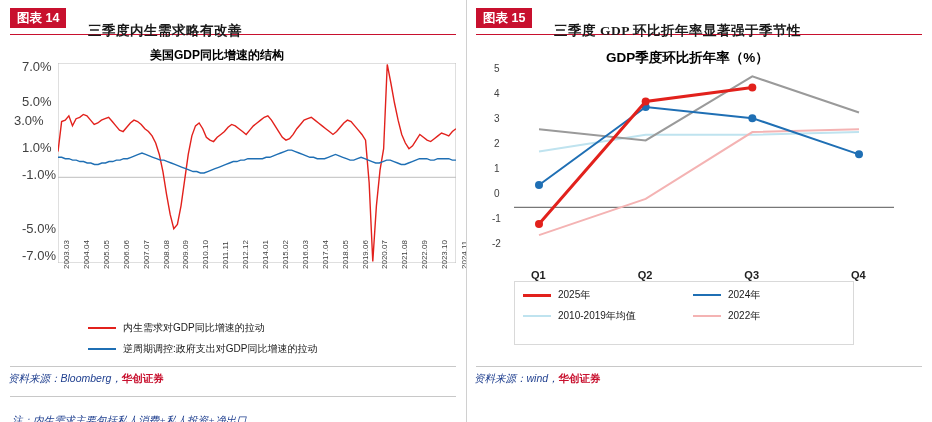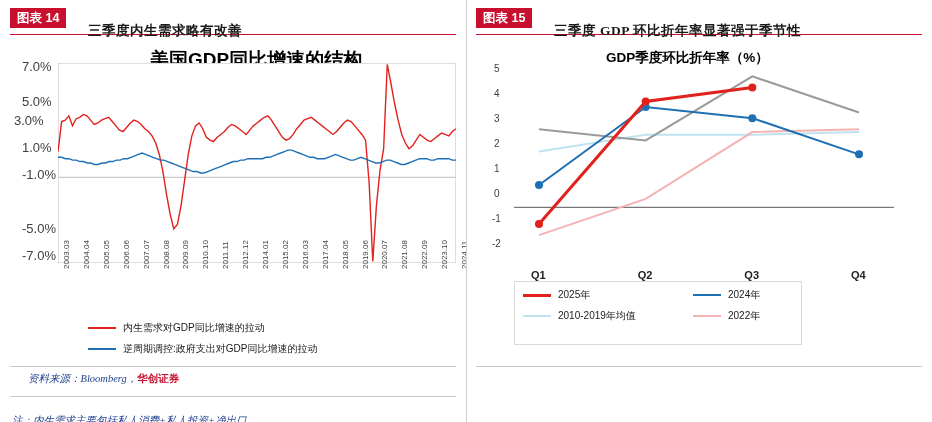--- a/index.html
+++ b/index.html
@@ -11,32 +11,32 @@
   .panel-right{left:466px;width:466px;}
 
   .hdr{position:relative;margin:8px 10px 0 10px;height:26px;border-bottom:1px solid #c8102e;}
   .hdr-tag{position:absolute;left:0;top:0;background:#c8102e;color:#fff;font-size:12.5px;font-weight:bold;
            padding:3px 7px;line-height:14px;}
   .hdr-title{position:absolute;left:78px;top:2px;font-size:13.5px;font-weight:bold;color:#1a1a1a;
              font-family:"Liberation Serif",serif;letter-spacing:.5px;margin-top:12px;}
 
   .chart-area{position:relative;margin-top:6px;height:300px;}
 
-  .ctitle{position:absolute;font-size:19px;font-weight:bold;color:#000;}
+  .ctitle{position:absolute;font-size:12px;font-weight:bold;color:#000;}
   .tick-lbl{position:absolute;font-size:13px;color:#404040;font-family:"Liberation Sans",sans-serif;}
 
   .xlbl-rot{position:absolute;font-size:8px;color:#404040;transform-origin:left top;
             transform:rotate(-90deg);white-space:nowrap;}
 
   .legend{position:absolute;font-size:10px;color:#1a1a1a;}
   .legend-row{display:flex;align-items:center;margin-bottom:7px;}
   .lg-line{width:28px;height:0;border-top-width:2.4px;border-top-style:solid;margin-right:7px;}
   .lg-text{font-size:10px;color:#1a1a1a;}
 
-  .src{position:absolute;left:28px;font-size:10.5px;color:#1f3f8f;font-style:italic;font-family:Liberation Serif, serif;}
+  .src{position:absolute;left:8px;font-size:10.5px;color:#1f3f8f;font-style:italic;font-family:Liberation Sans, sans-serif;}
   .src .firm{color:#c8102e;font-style:normal;font-weight:bold;}
   .note{position:absolute;left:12px;font-size:10.5px;color:#1f3f8f;font-style:italic;font-family:"Liberation Serif",serif;}
 
   .hr-bottom{position:absolute;left:10px;width:446px;height:1px;background:#c8c8c8;}
 
   .vdiv{position:absolute;left:466px;top:0;width:1px;height:422px;background:#d0d0d0;}
 
   .lgbox{position:absolute;border:1px solid #d9d9d9;box-sizing:border-box;}
 
   .gdp-xlbl{position:absolute;font-size:11px;color:#222;font-weight:bold;}
@@ -159,21 +159,21 @@
           </g>
       </svg>
 
       <div id="right-xlabels">
           <div class="gdp-xlbl" style="left: 65px; top: 228px;">Q1</div>
           <div class="gdp-xlbl" style="left: 171.667px; top: 228px;">Q2</div>
           <div class="gdp-xlbl" style="left: 278.333px; top: 228px;">Q3</div>
           <div class="gdp-xlbl" style="left: 385px; top: 228px;">Q4</div>
         </div>
 
-      <div class="lgbox" style="left:48px;top:240px;width:288px;height:64px;">
+      <div class="lgbox" style="left:48px;top:240px;width:340px;height:64px;">
         <div class="legend" style="left:8px;top:6px;">
           <div class="legend-row">
             <span class="lg-line" style="border-top-color:#e2211c;border-top-width:3px;"></span>
             <span class="lg-text">2025年</span>
           </div>
           <div class="legend-row">
             <span class="lg-line" style="border-top-color:#bfe3ef;"></span>
             <span class="lg-text">2010-2019年均值</span>
           </div>
         </div>
@@ -184,15 +184,18 @@
           </div>
           <div class="legend-row">
             <span class="lg-line" style="border-top-color:#f4b3b3;"></span>
             <span class="lg-text">2022年</span>
           </div>
         </div>
       </div>
     </div>
 
     <div class="hr-bottom" style="top:366px;"></div>
+    <div class="src" style="top:372px;">
+      <span>资料来源：wind，</span><span class="firm">华创证券</span>
+    </div>
   </div>
 
 </div>
 
 </body></html>

